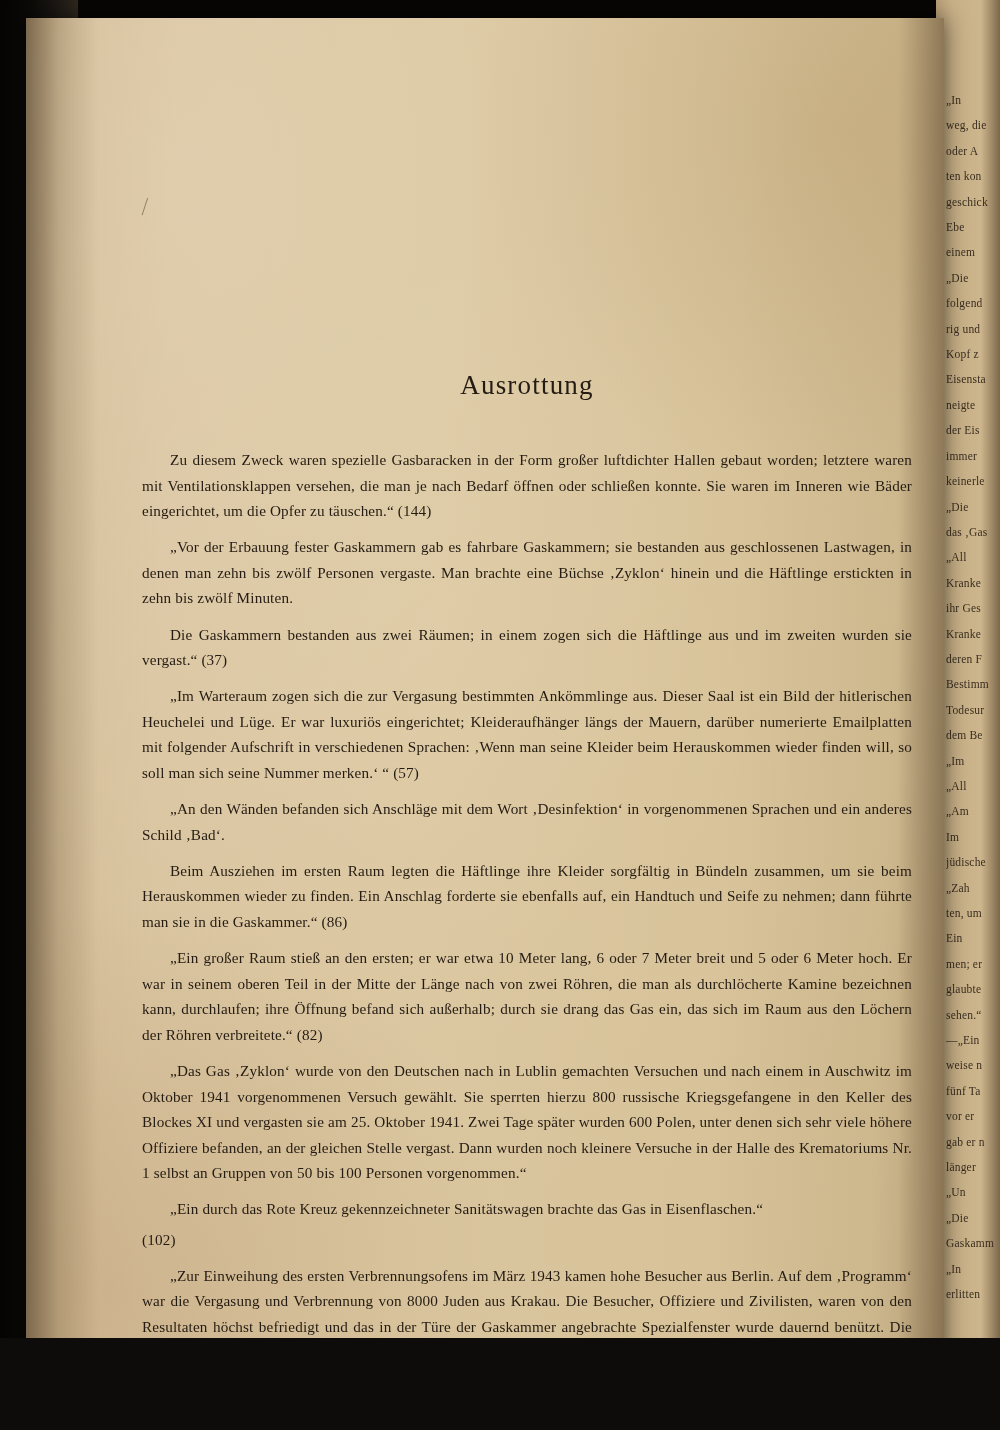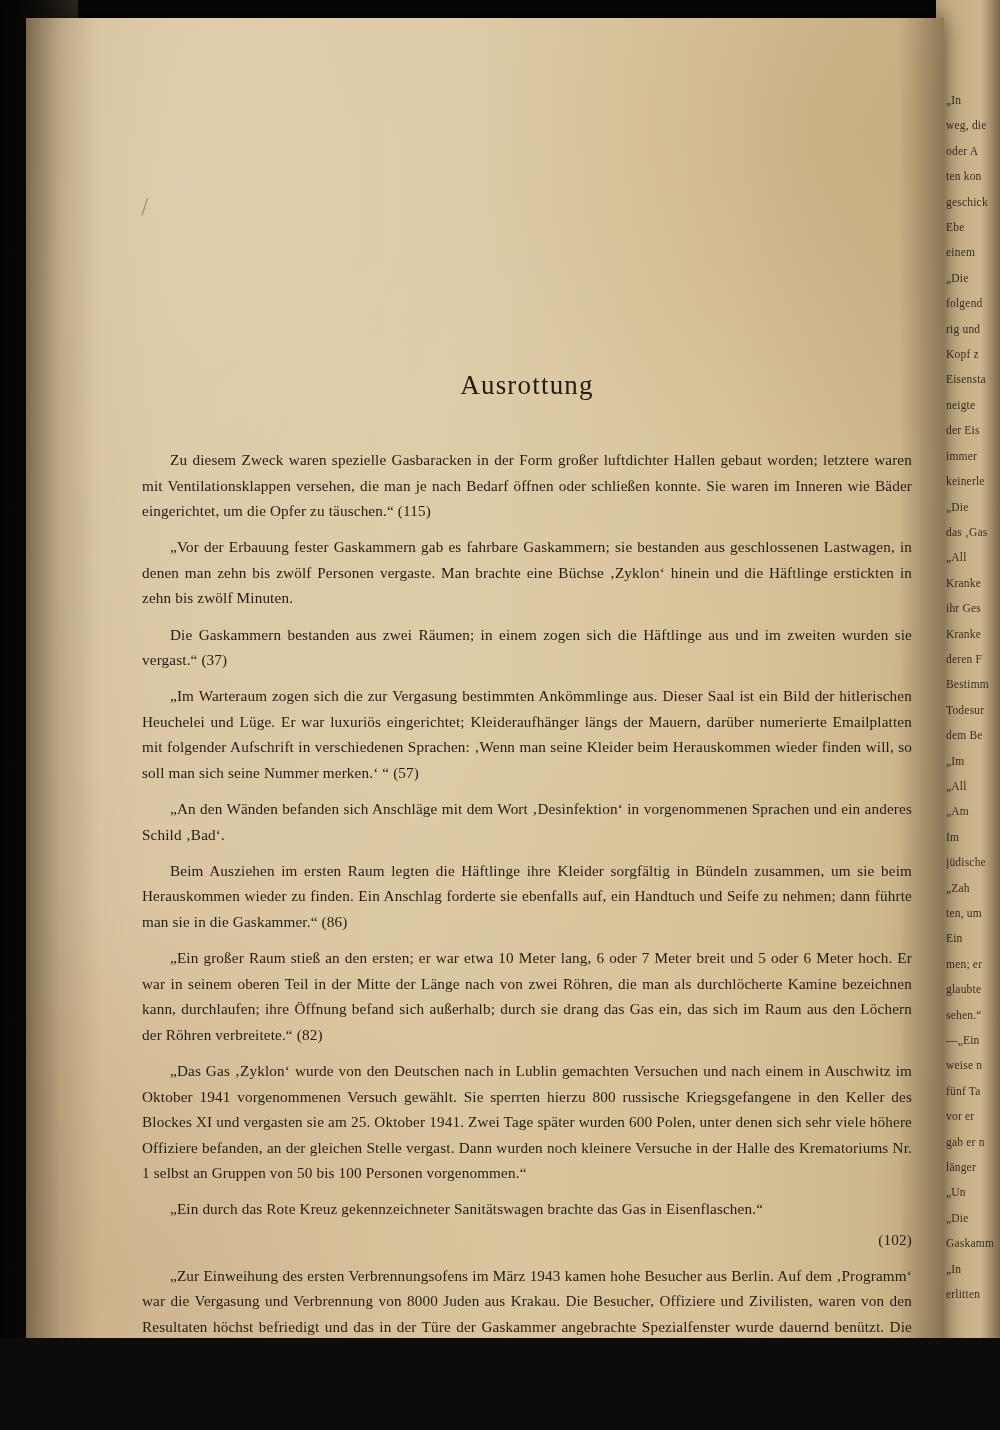--- a/index.html
+++ b/index.html
@@ -111,21 +111,21 @@
     font-size: 15.2px;
     line-height: 25.6px;
     text-align: justify;
     letter-spacing: 0.15px;
     font-family: "Liberation Serif", serif;
   }
   .body-text p {
     margin: 0 0 10.5px 0;
     text-indent: 28px;
   }
-  .body-text p.right { text-align: right; text-indent: 0; margin-top: -6px; }
+  .body-text p.right { text-align: left; text-indent: 0; margin-top: -6px; }
 
   
   .pencil-mark {
     position: absolute;
     left: 118px;
     top: 182px;
     width: 16px;
     height: 18px;
     border-left: 1px solid rgba(90,70,45,0.55);
     transform: rotate(18deg);
@@ -196,21 +196,21 @@
   <div class="sheet">
     <div class="foxing"></div>
     <div class="sheet-gutter-shadow"></div>
     <div class="sheet-right-shadow"></div>
     <div class="pencil-mark"></div>
 
     <div class="content">
       <h1 class="page-title">Ausrottung</h1>
 
       <div class="body-text">
-        <p>Zu diesem Zweck waren spezielle Gasbaracken in der Form großer luftdichter Hallen gebaut worden; letztere waren mit Ventilationsklappen versehen, die man je nach Bedarf öffnen oder schließen konnte. Sie waren im Inneren wie Bäder eingerichtet, um die Opfer zu täuschen.“ (115)</p>
+        <p>Zu diesem Zweck waren spezielle Gasbaracken in der Form großer luftdichter Hallen gebaut worden; letztere waren mit Ventilationsklappen versehen, die man je nach Bedarf öffnen oder schließen konnte. Sie waren im Inneren wie Bäder eingerichtet, um die Opfer zu täuschen.“ (144)</p>
         <p>„Vor der Erbauung fester Gaskammern gab es fahrbare Gaskammern; sie bestanden aus geschlossenen Lastwagen, in denen man zehn bis zwölf Personen vergaste. Man brachte eine Büchse ‚Zyklon‘ hinein und die Häftlinge erstickten in zehn bis zwölf Minuten.</p>
         <p>Die Gaskammern bestanden aus zwei Räumen; in einem zogen sich die Häftlinge aus und im zweiten wurden sie vergast.“ (37)</p>
         <p>„Im Warteraum zogen sich die zur Vergasung bestimmten Ankömmlinge aus. Dieser Saal ist ein Bild der hitlerischen Heuchelei und Lüge. Er war luxuriös eingerichtet; Kleideraufhänger längs der Mauern, darüber numerierte Emailplatten mit folgender Aufschrift in verschiedenen Sprachen: ‚Wenn man seine Kleider beim Herauskommen wieder finden will, so soll man sich seine Nummer merken.‘ “ (57)</p>
         <p>„An den Wänden befanden sich Anschläge mit dem Wort ‚Desinfektion‘ in vorgenommenen Sprachen und ein anderes Schild ‚Bad‘.</p>
         <p>Beim Ausziehen im ersten Raum legten die Häftlinge ihre Kleider sorgfältig in Bündeln zusammen, um sie beim Herauskommen wieder zu finden. Ein Anschlag forderte sie ebenfalls auf, ein Handtuch und Seife zu nehmen; dann führte man sie in die Gaskammer.“ (86)</p>
         <p>„Ein großer Raum stieß an den ersten; er war etwa 10 Meter lang, 6 oder 7 Meter breit und 5 oder 6 Meter hoch. Er war in seinem oberen Teil in der Mitte der Länge nach von zwei Röhren, die man als durchlöcherte Kamine bezeichnen kann, durchlaufen; ihre Öffnung befand sich außerhalb; durch sie drang das Gas ein, das sich im Raum aus den Löchern der Röhren verbreitete.“ (82)</p>
         <p>„Das Gas ‚Zyklon‘ wurde von den Deutschen nach in Lublin gemachten Versuchen und nach einem in Auschwitz im Oktober 1941 vorgenommenen Versuch gewählt. Sie sperrten hierzu 800 russische Kriegsgefangene in den Keller des Blockes XI und vergasten sie am 25. Oktober 1941. Zwei Tage später wurden 600 Polen, unter denen sich sehr viele höhere Offiziere befanden, an der gleichen Stelle vergast. Dann wurden noch kleinere Versuche in der Halle des Krematoriums Nr. 1 selbst an Gruppen von 50 bis 100 Personen vorgenommen.“</p>
         <p>„Ein durch das Rote Kreuz gekennzeichneter Sanitätswagen brachte das Gas in Eisenflaschen.“</p>
         <p class="right">(102)</p>
         <p>„Zur Einweihung des ersten Verbrennungsofens im März 1943 kamen hohe Besucher aus Berlin. Auf dem ‚Programm‘ war die Vergasung und Verbrennung von 8000 Juden aus Krakau. Die Besucher, Offiziere und Zivilisten, waren von den Resultaten höchst befriedigt und das in der Türe der Gaskammer angebrachte Spezialfenster wurde dauernd benützt. Die Besucher waren des Lobes über diese neue Einrichtung voll.“ (104)</p>

